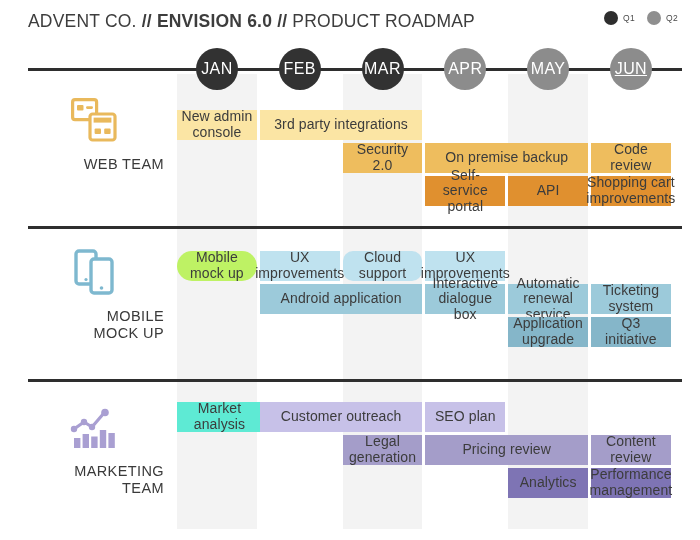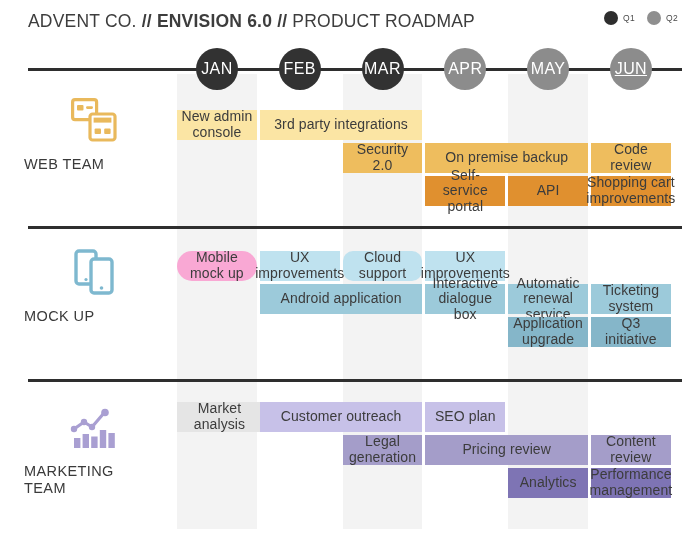--- a/index.html
+++ b/index.html
@@ -36,21 +36,21 @@
     display:flex;align-items:center;justify-content:center;
     font-size:16px;color:#ffffff;letter-spacing:.4px;
   }
   .mq1{background:#323232;}
   .mq2{background:#8c8c8c;}
 
   
   .divider{position:absolute;left:28px;width:654px;height:2.5px;background:#2e2e2e;}
 
   
-  .team{position:absolute;left:24px;width:140px;text-align:left;}
+  .team{position:absolute;left:24px;width:140px;text-align:right;}
   .team-icon{height:56px;display:flex;align-items:center;justify-content:center;}
   .team-name{font-size:14.5px;color:#3a3a3a;letter-spacing:.4px;line-height:1.15;margin-top:8px;}
 
   
   .bar{
     position:absolute;height:30px;
     display:flex;align-items:center;justify-content:center;
     text-align:center;line-height:1.12;
     font-size:14px;color:#3c3c3c;letter-spacing:.1px;
     box-sizing:border-box;padding:0 3px;
@@ -155,24 +155,25 @@
       <div class="team" style="top: 244px;">
         <div class="team-icon">
           <svg width="44" height="46" viewBox="0 0 44 46">
             <rect x="4" y="2" width="20" height="33" rx="3" fill="none" stroke="#7eb8cf" stroke-width="3.4"></rect>
             <circle cx="14" cy="30.5" r="1.6" fill="#7eb8cf"></circle>
             <rect x="19" y="10" width="21" height="34" rx="3" fill="#fff" stroke="#7eb8cf" stroke-width="3.4"></rect>
             <circle cx="29.5" cy="39" r="1.8" fill="#7eb8cf"></circle>
           </svg>
         </div>
         <div class="team-name">
+          <div>MOBILE</div>
           <div>MOCK UP</div>
         </div>
       </div>
-      <div class="bar" style="left: 177px; width: 79.8px; top: 251px; background: #f9a8d4; border-radius: 15px;">
+      <div class="bar" style="left: 177px; width: 79.8px; top: 251px; background: #bef264; border-radius: 15px;">
         <span>Mobile mock up</span>
       </div>
       <div class="bar" style="left: 259.8px; width: 79.8px; top: 251px; background: rgb(191, 226, 239);">
         <span>UX improvements</span>
       </div>
       <div class="bar" style="left: 342.6px; width: 79.8px; top: 251px; background: rgb(191, 226, 239); border-radius: 10px;">
         <span>Cloud support</span>
       </div>
       <div class="bar" style="left: 425.4px; width: 79.8px; top: 251px; background: rgb(191, 226, 239);">
         <span>UX improvements</span>
@@ -208,21 +209,21 @@
             <rect x="21.2" y="31.5" width="6.4" height="11.5" fill="#a99fd2"></rect>
             <rect x="29.8" y="25" width="6.4" height="18" fill="#a99fd2"></rect>
             <rect x="38.4" y="28" width="6.4" height="15" fill="#a99fd2"></rect>
           </svg>
         </div>
         <div class="team-name">
           <div>MARKETING</div>
           <div>TEAM</div>
         </div>
       </div>
-      <div class="bar" style="left: 177px; width: 85px; top: 402px; background: #e5e5e5;">
+      <div class="bar" style="left: 177px; width: 85px; top: 402px; background: #5eead4;">
         <span>Market analysis</span>
       </div>
       <div class="bar" style="left: 259.8px; width: 162.6px; top: 402px; background: rgb(199, 193, 232);">
         <span>Customer outreach</span>
       </div>
       <div class="bar" style="left: 425.4px; width: 79.8px; top: 402px; background: rgb(199, 193, 232);">
         <span>SEO plan</span>
       </div>
       <div class="bar" style="left: 342.6px; width: 79.8px; top: 435px; background: rgb(164, 157, 201);">
         <span>Legal generation</span>

